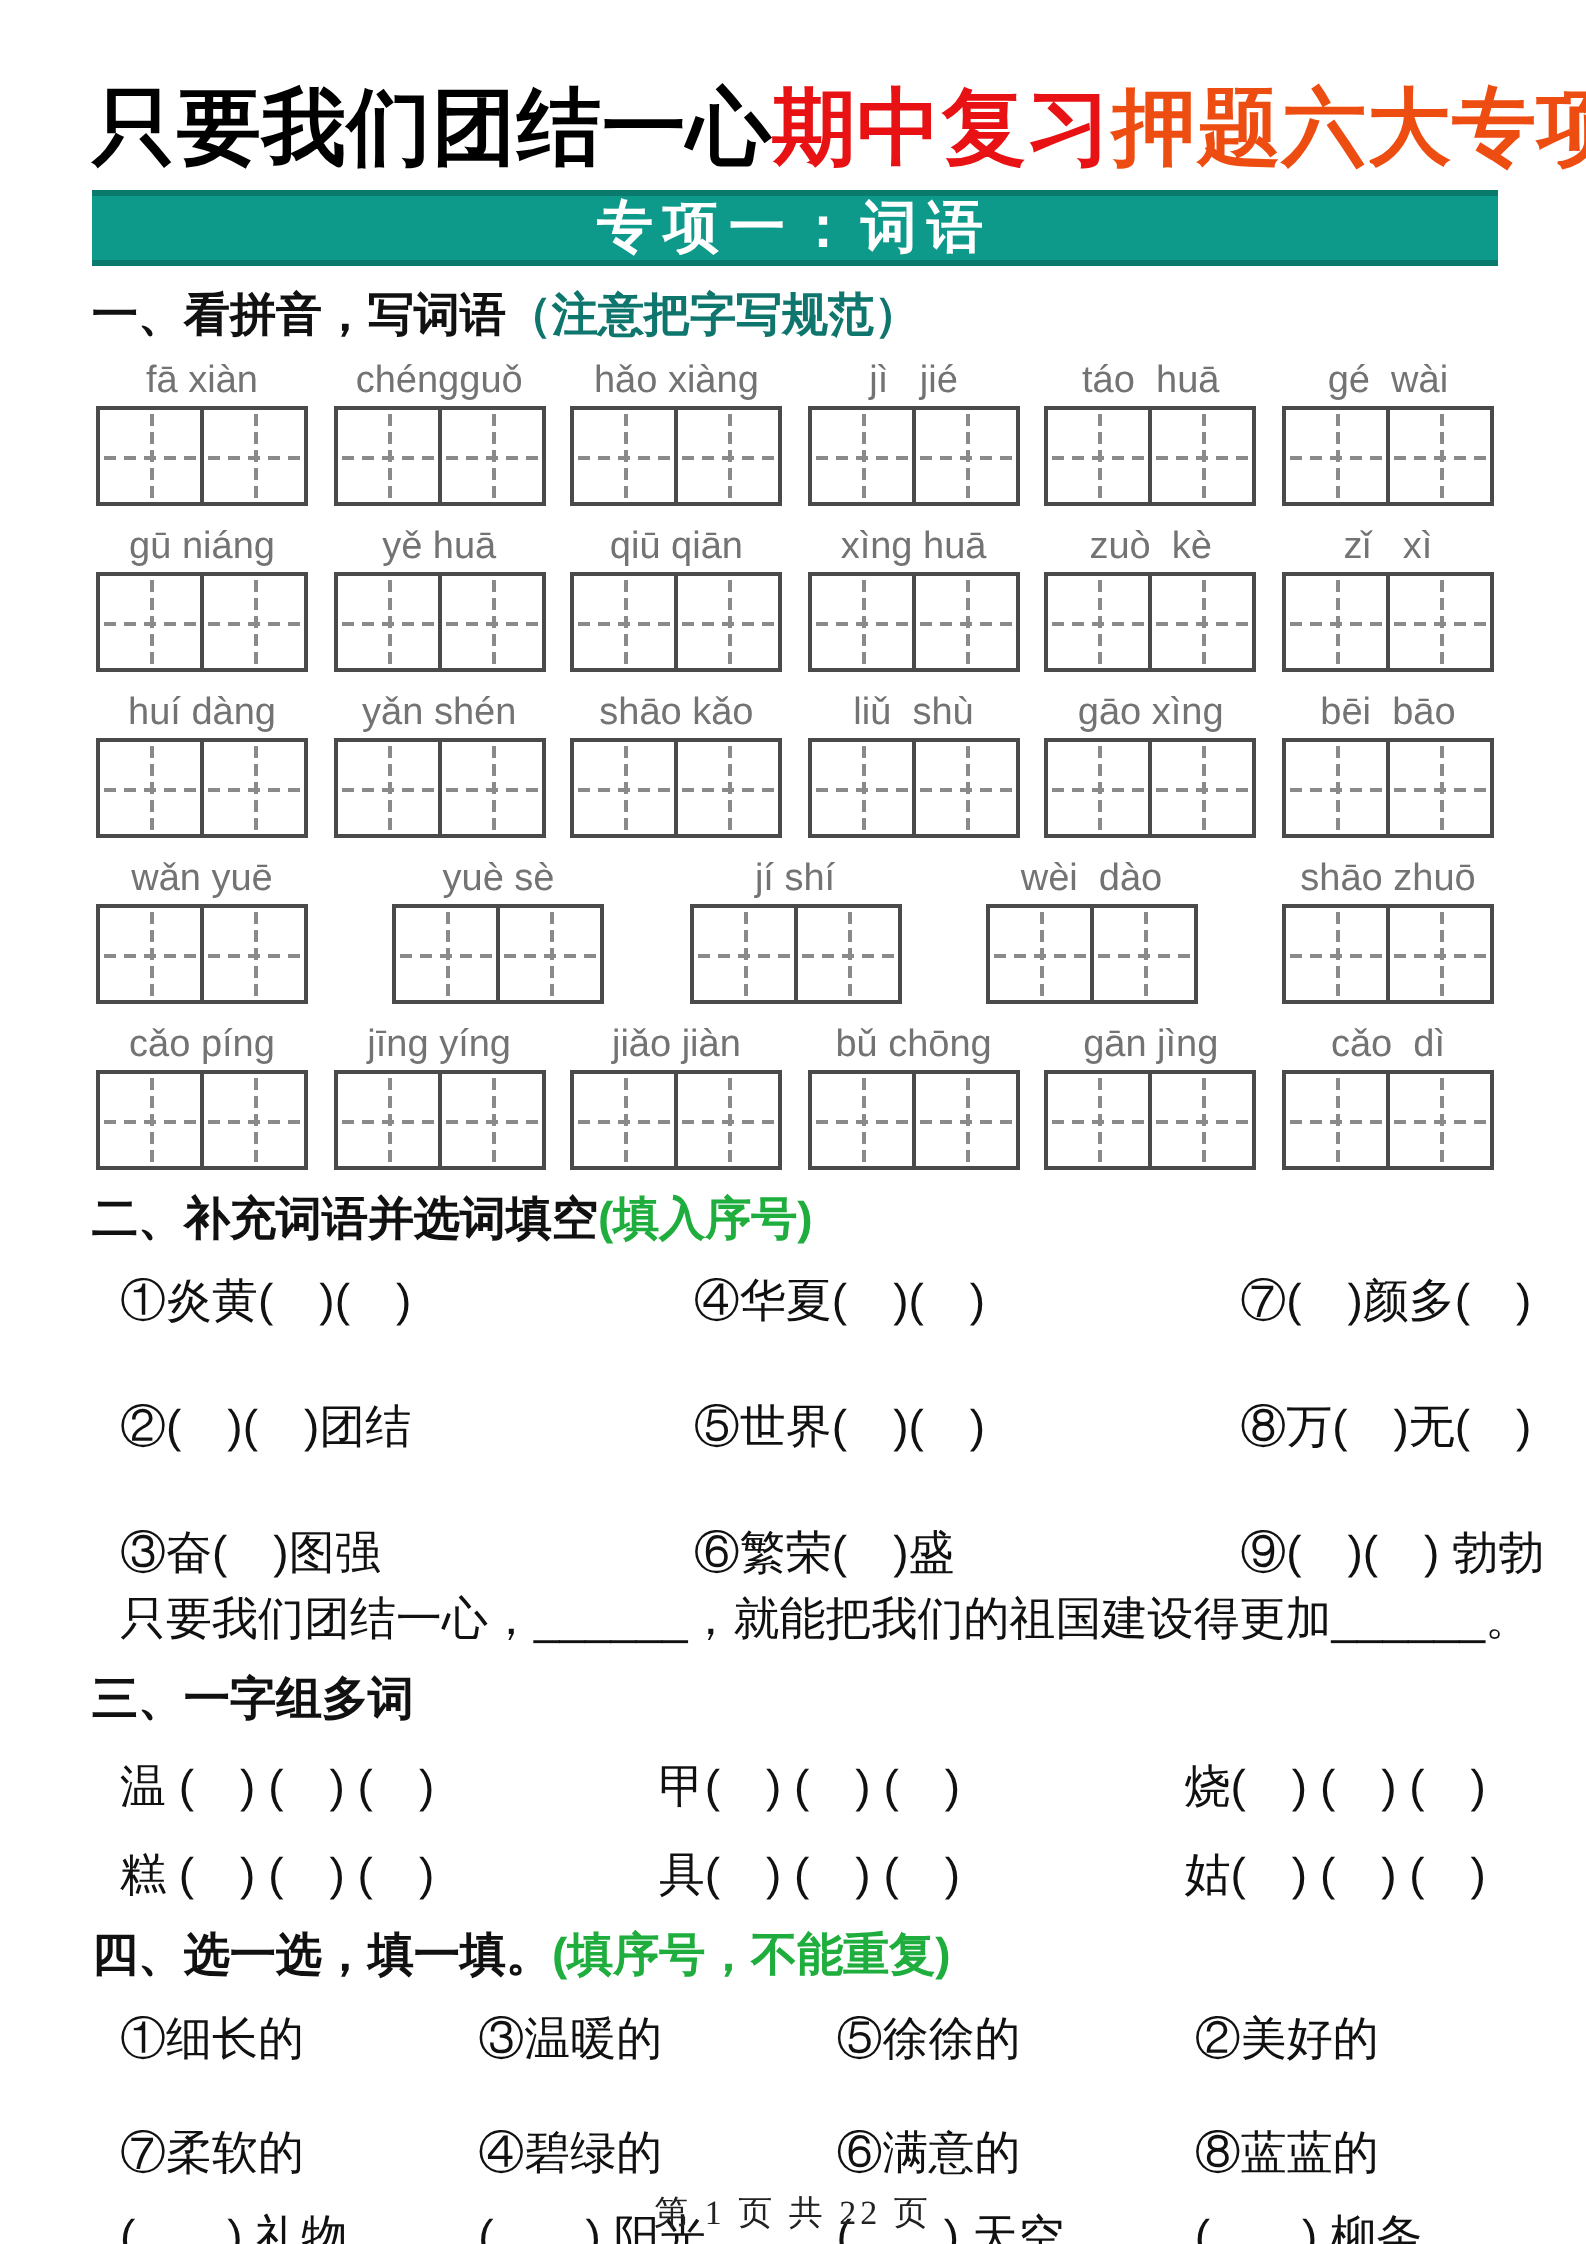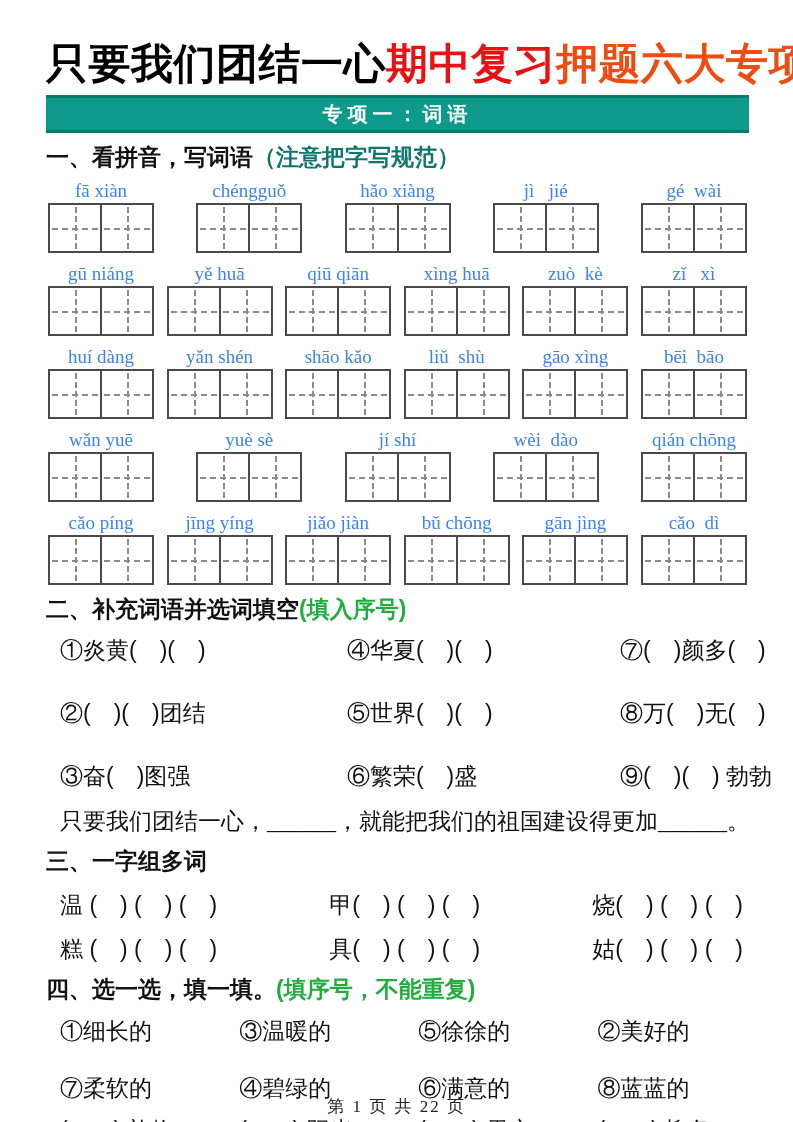--- a/index.html
+++ b/index.html
@@ -9,41 +9,41 @@
   
   .title{white-space:nowrap;text-align:center;font-size:42px;font-weight:900;line-height:1.15;
          font-family:"DejaVu Sans",sans-serif;letter-spacing:0.5px;}
   .t-black{color:#000000;}
   .t-red{color:#e81113;}
   .t-orange{color:#ee4d12;}
 
   
   .banner{margin-top:7px;height:32px;background:#0e9a8a;border-top:3px solid #0a7a6c;border-bottom:3px solid #0a7a6c;
           display:flex;align-items:center;justify-content:center;}
-  .banner span{color:#ffffff;font-size:20px;font-weight:bold;letter-spacing:5px;text-align:right;}
+  .banner span{color:#ffffff;font-size:28px;font-weight:bold;letter-spacing:5px;text-align:right;}
 
   
   .sec-h{font-size:23px;font-weight:bold;margin:9px 0 5px 0;white-space:nowrap;}
   .note-blue{color:#0f766e;}
   .note-green{color:#1fae3d;}
 
   
   .prow{display:flex;justify-content:space-between;margin-bottom:8px;}
   .wb{width:110px;text-align:center;}
-  .py{font-size:19px;height:25px;line-height:25px;white-space:pre;font-family:Liberation Serif, serif;color:#3b82f6;}
+  .py{font-size:19px;height:25px;line-height:25px;white-space:pre;font-family:Liberation Sans, sans-serif;color:#737373;}
   .boxes{display:flex;justify-content:center;}
   .tian{display:block;width:54px;height:50px;border:2px solid #4a4a4a;box-sizing:border-box;position:relative;background:#fff;}
   .tian + .tian{margin-left:-2px;}
   .tian::before{content:"";position:absolute;left:50%;top:2px;bottom:2px;border-left:2px dashed #8a8a8a;}
   .tian::after{content:"";position:absolute;top:50%;left:2px;right:2px;border-top:2px dashed #8a8a8a;}
 
   
   .s2grid{display:grid;grid-template-columns:37% 35% 28%;row-gap:13px;font-size:23px;padding-left:14px;margin-top:10px;gap:32px;}
   .s2grid span{white-space:nowrap;}
-  .sentence{font-size:23px;margin-top:14px;padding-left:14px;white-space:nowrap;font-family:Liberation Serif, serif;}
+  .sentence{font-size:23px;margin-top:2px;padding-left:14px;white-space:nowrap;}
 
   
   .s3row{display:flex;justify-content:space-between;font-size:23px;padding:0 6px 0 14px;margin-top:13px;white-space:nowrap;}
 
   
   .s4grid{display:grid;grid-template-columns:26% 26% 26% 22%;row-gap:26px;font-size:23px;padding-left:14px;margin-top:11px;}
   .s4grid span{white-space:nowrap;}
 
   
   .footer{position:absolute;bottom:4px;left:0;width:100%;text-align:center;font-size:17px;
@@ -89,20 +89,27 @@
         </div>
       </div>
     <div class="wb">
         <div class="py">jì   jié</div>
         <div class="boxes">
           <i class="tian"></i>
           <i class="tian"></i>
         </div>
       </div>
     <div class="wb">
+        <div class="py">táo  huā</div>
+        <div class="boxes">
+          <i class="tian"></i>
+          <i class="tian"></i>
+        </div>
+      </div>
+    <div class="wb">
         <div class="py">gé  wài</div>
         <div class="boxes">
           <i class="tian"></i>
           <i class="tian"></i>
         </div>
       </div>
   </div>
 
   <div class="prow">
     <div class="wb">
@@ -217,21 +224,21 @@
         </div>
       </div>
     <div class="wb">
         <div class="py">wèi  dào</div>
         <div class="boxes">
           <i class="tian"></i>
           <i class="tian"></i>
         </div>
       </div>
     <div class="wb">
-        <div class="py">qián chōng</div>
+        <div class="py">shāo zhuō</div>
         <div class="boxes">
           <i class="tian"></i>
           <i class="tian"></i>
         </div>
       </div>
   </div>
 
   <div class="prow">
     <div class="wb">
         <div class="py">cǎo píng</div>

